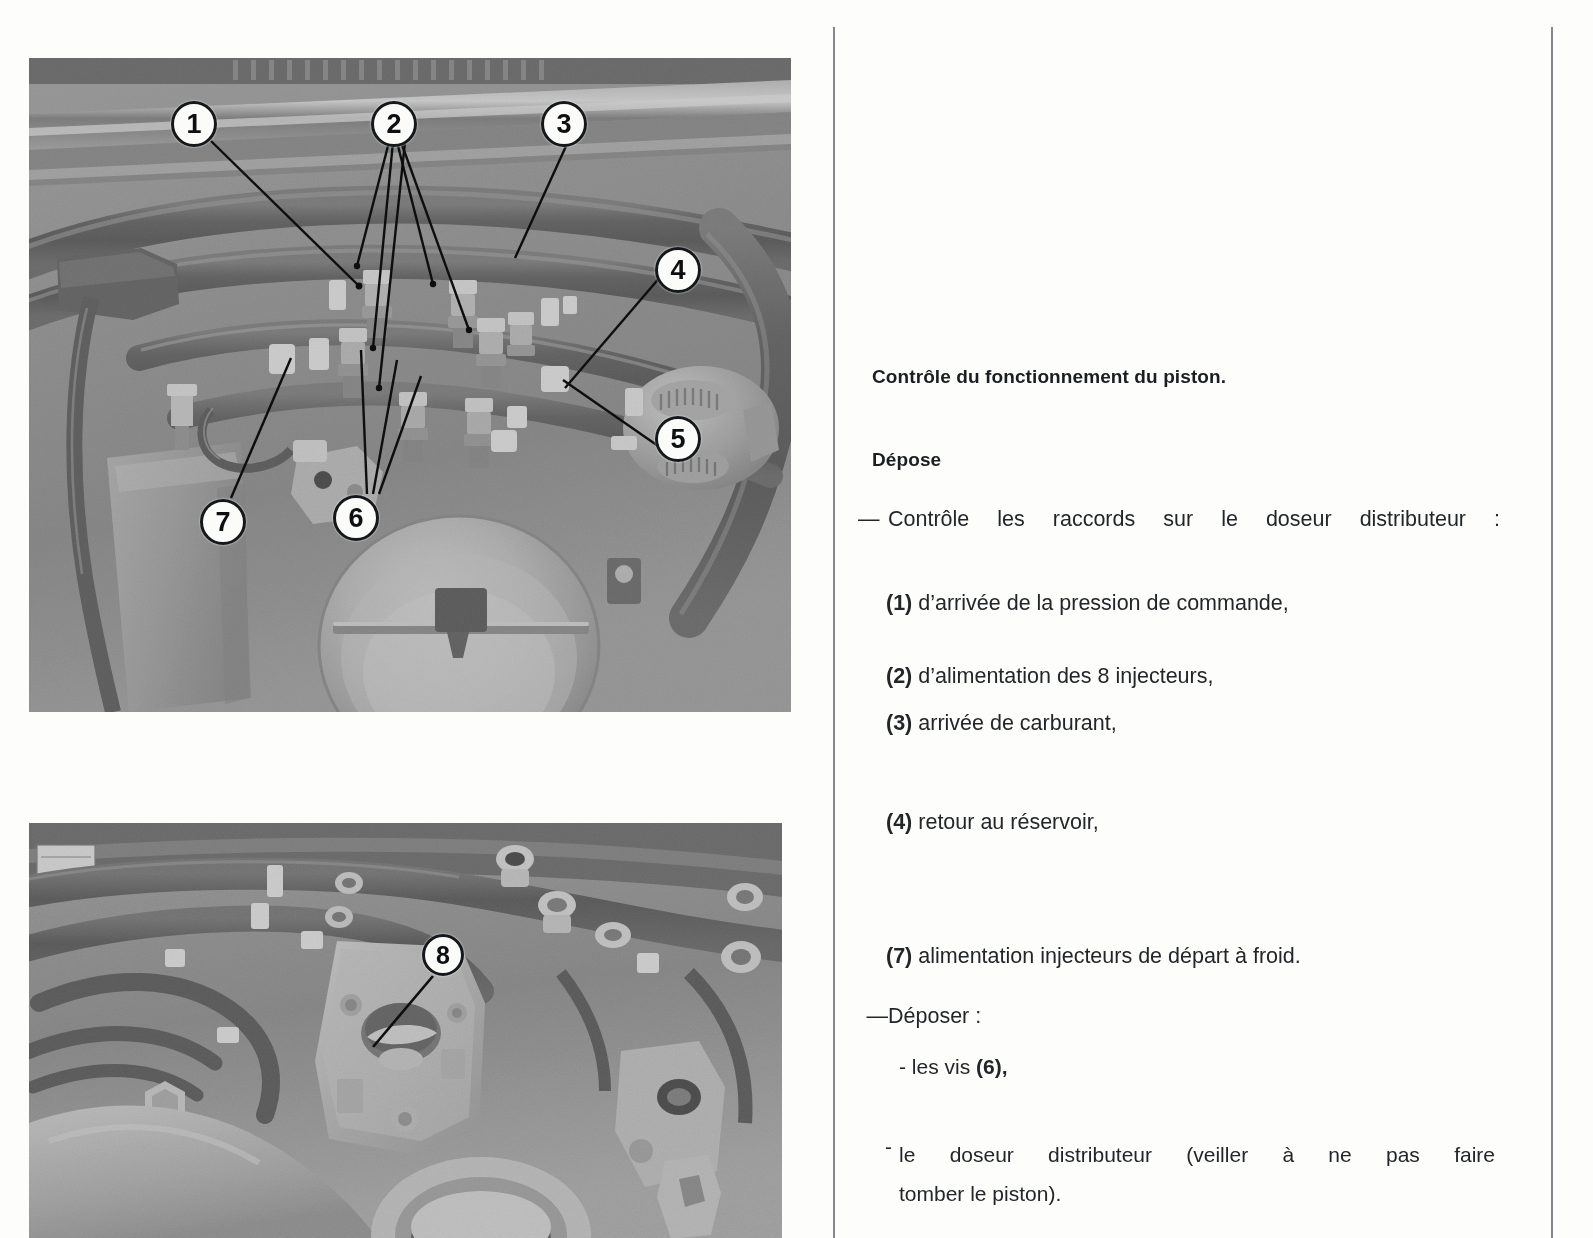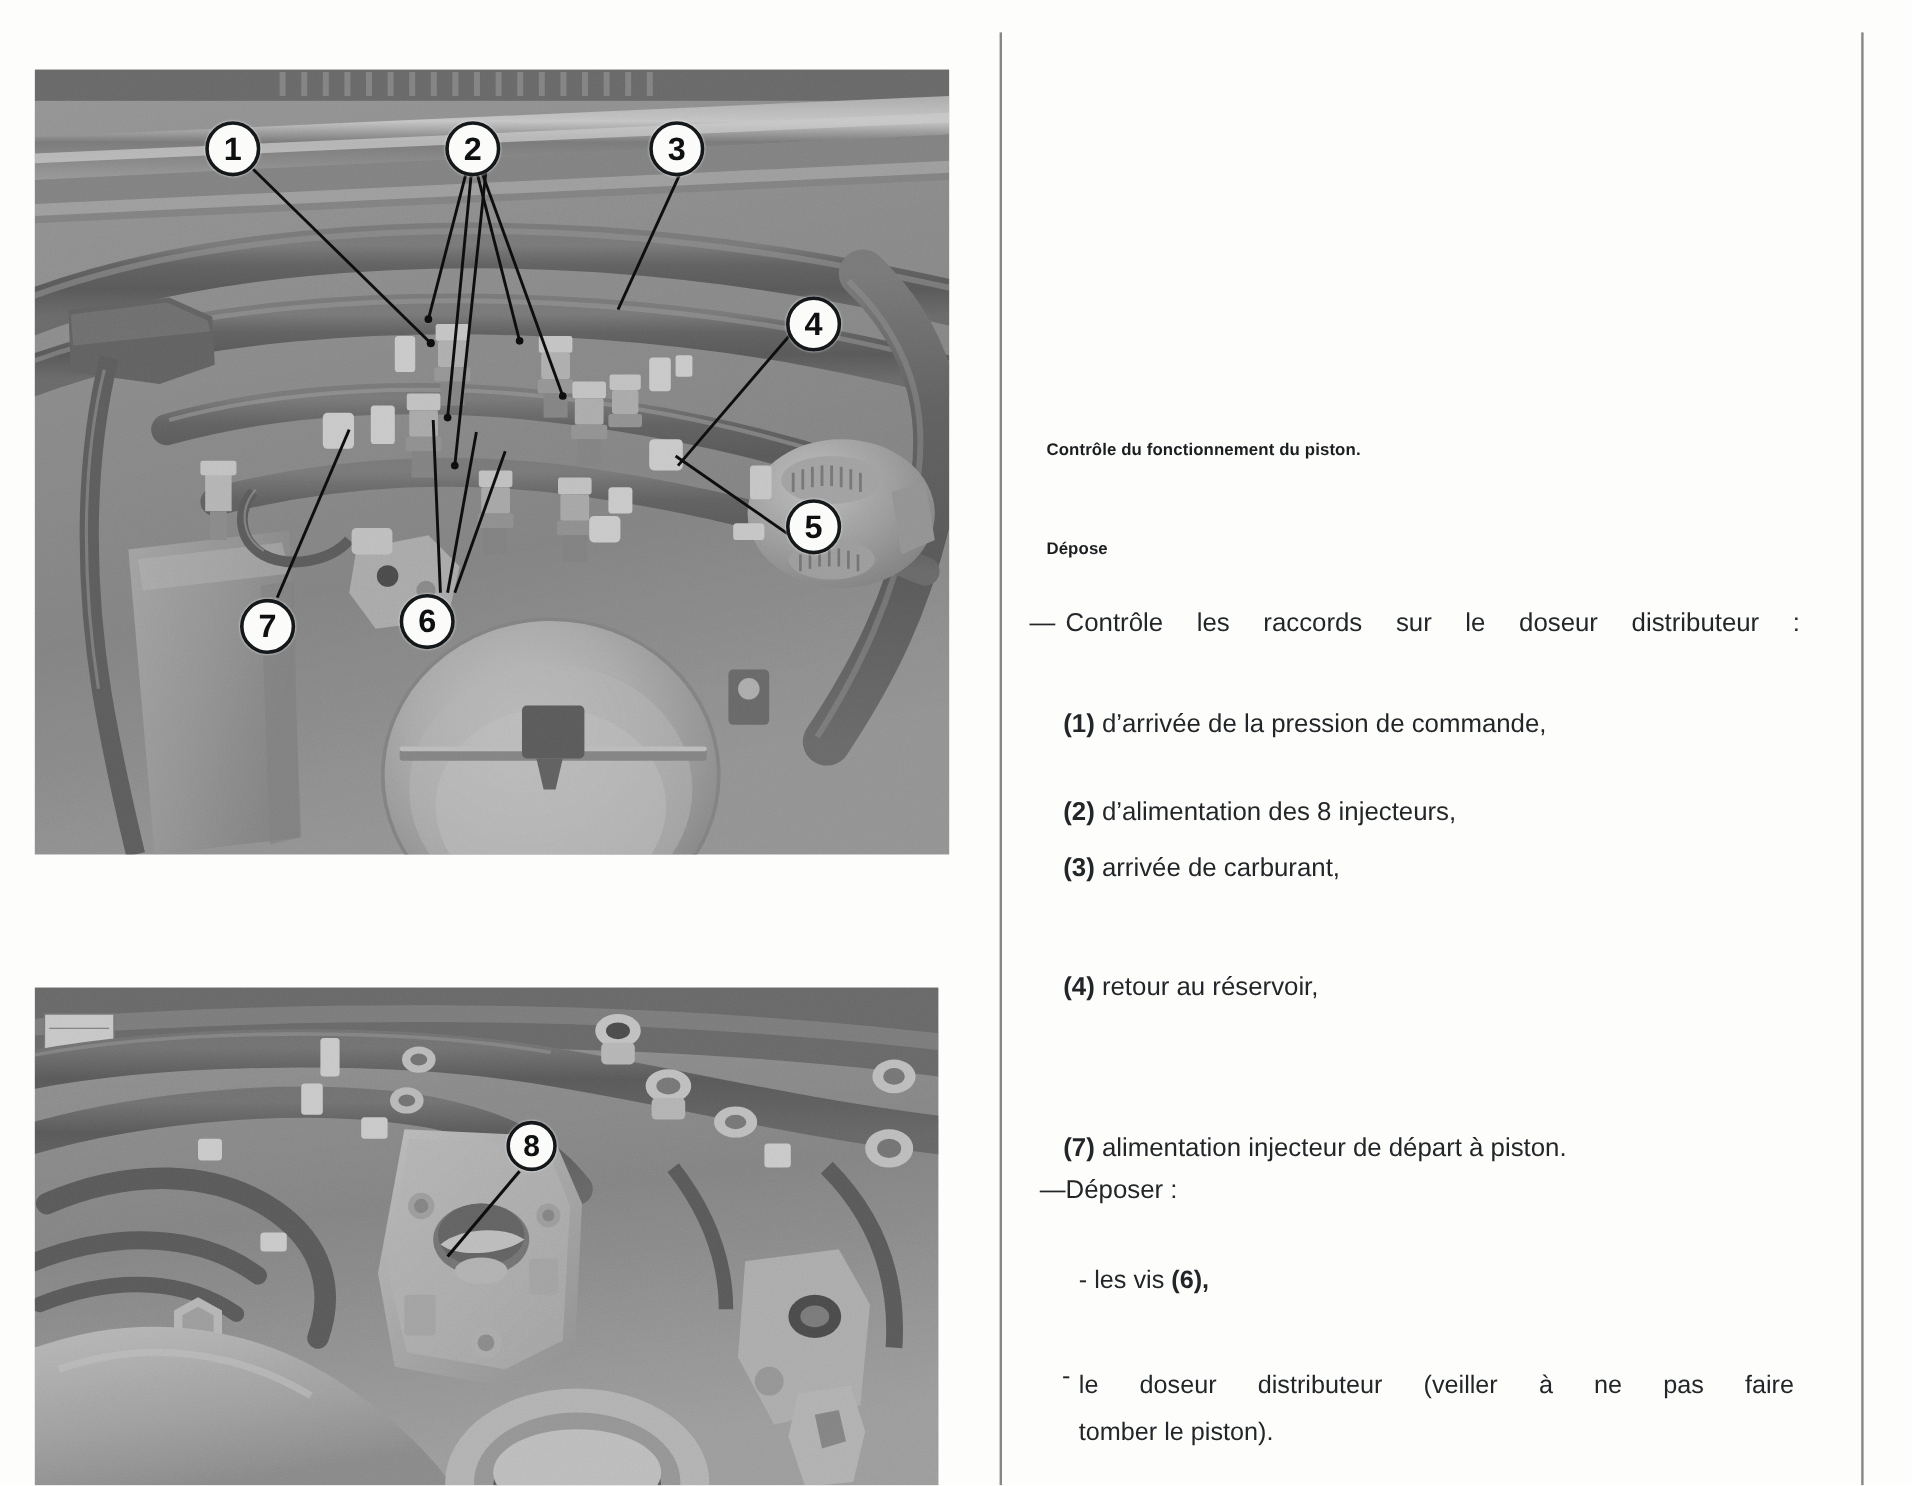--- a/index.html
+++ b/index.html
@@ -75,21 +75,21 @@
     position: absolute;
     left: 858px;
     top: 0;
     width: 680px;
     height: 1238px;
     color: #1b1e20;
   }
   .h-bold {
     position: absolute;
     left: 14px;
-    font-size: 14px;
+    font-size: 19px;
     font-weight: 700;
     letter-spacing: .1px;
     white-space: nowrap;
   }
   #head-title  { top: 366px; }
   #head-depose { top: 449px; }
 
   .dash-line {
     position: absolute;
     left: 0;
@@ -103,21 +103,21 @@
     font-size: 21.5px;
   }
   .dash-line .justified {
     display: inline-block;
     width: 612px;
     text-align: justify;
     text-align-last: justify;
     vertical-align: top;
   }
   #line-deposer-raccords { top: 507px; }
-  #line-deposer          { top: 979px; text-align: right; }
+  #line-deposer          { top: 1004px; text-align: right; }
 
   .item {
     position: absolute;
     left: 28px;
     font-size: 21.5px;
     font-weight: 400;
     color: #232628;
     white-space: nowrap;
     margin-top: 13px;
   }
@@ -610,21 +610,21 @@
     <div class="item" id="item-3">
       <b>(3)</b>
       <span>arrivée de carburant,</span>
     </div>
     <div class="item" id="item-4">
       <b>(4)</b>
       <span>retour au réservoir,</span>
     </div>
     <div class="item" id="item-7">
       <b>(7)</b>
-      <span>alimentation injecteur de départ à piston.</span>
+      <span>alimentation injecteurs de départ à froid.</span>
     </div>
 
     <div class="dash-line" id="line-deposer">
       <span class="dash">—</span><span>Déposer :</span>
     </div>
 
     <div class="sub" id="sub-vis">
       <span>-</span>
       <span>les vis </span><b>(6),</b>
     </div>

